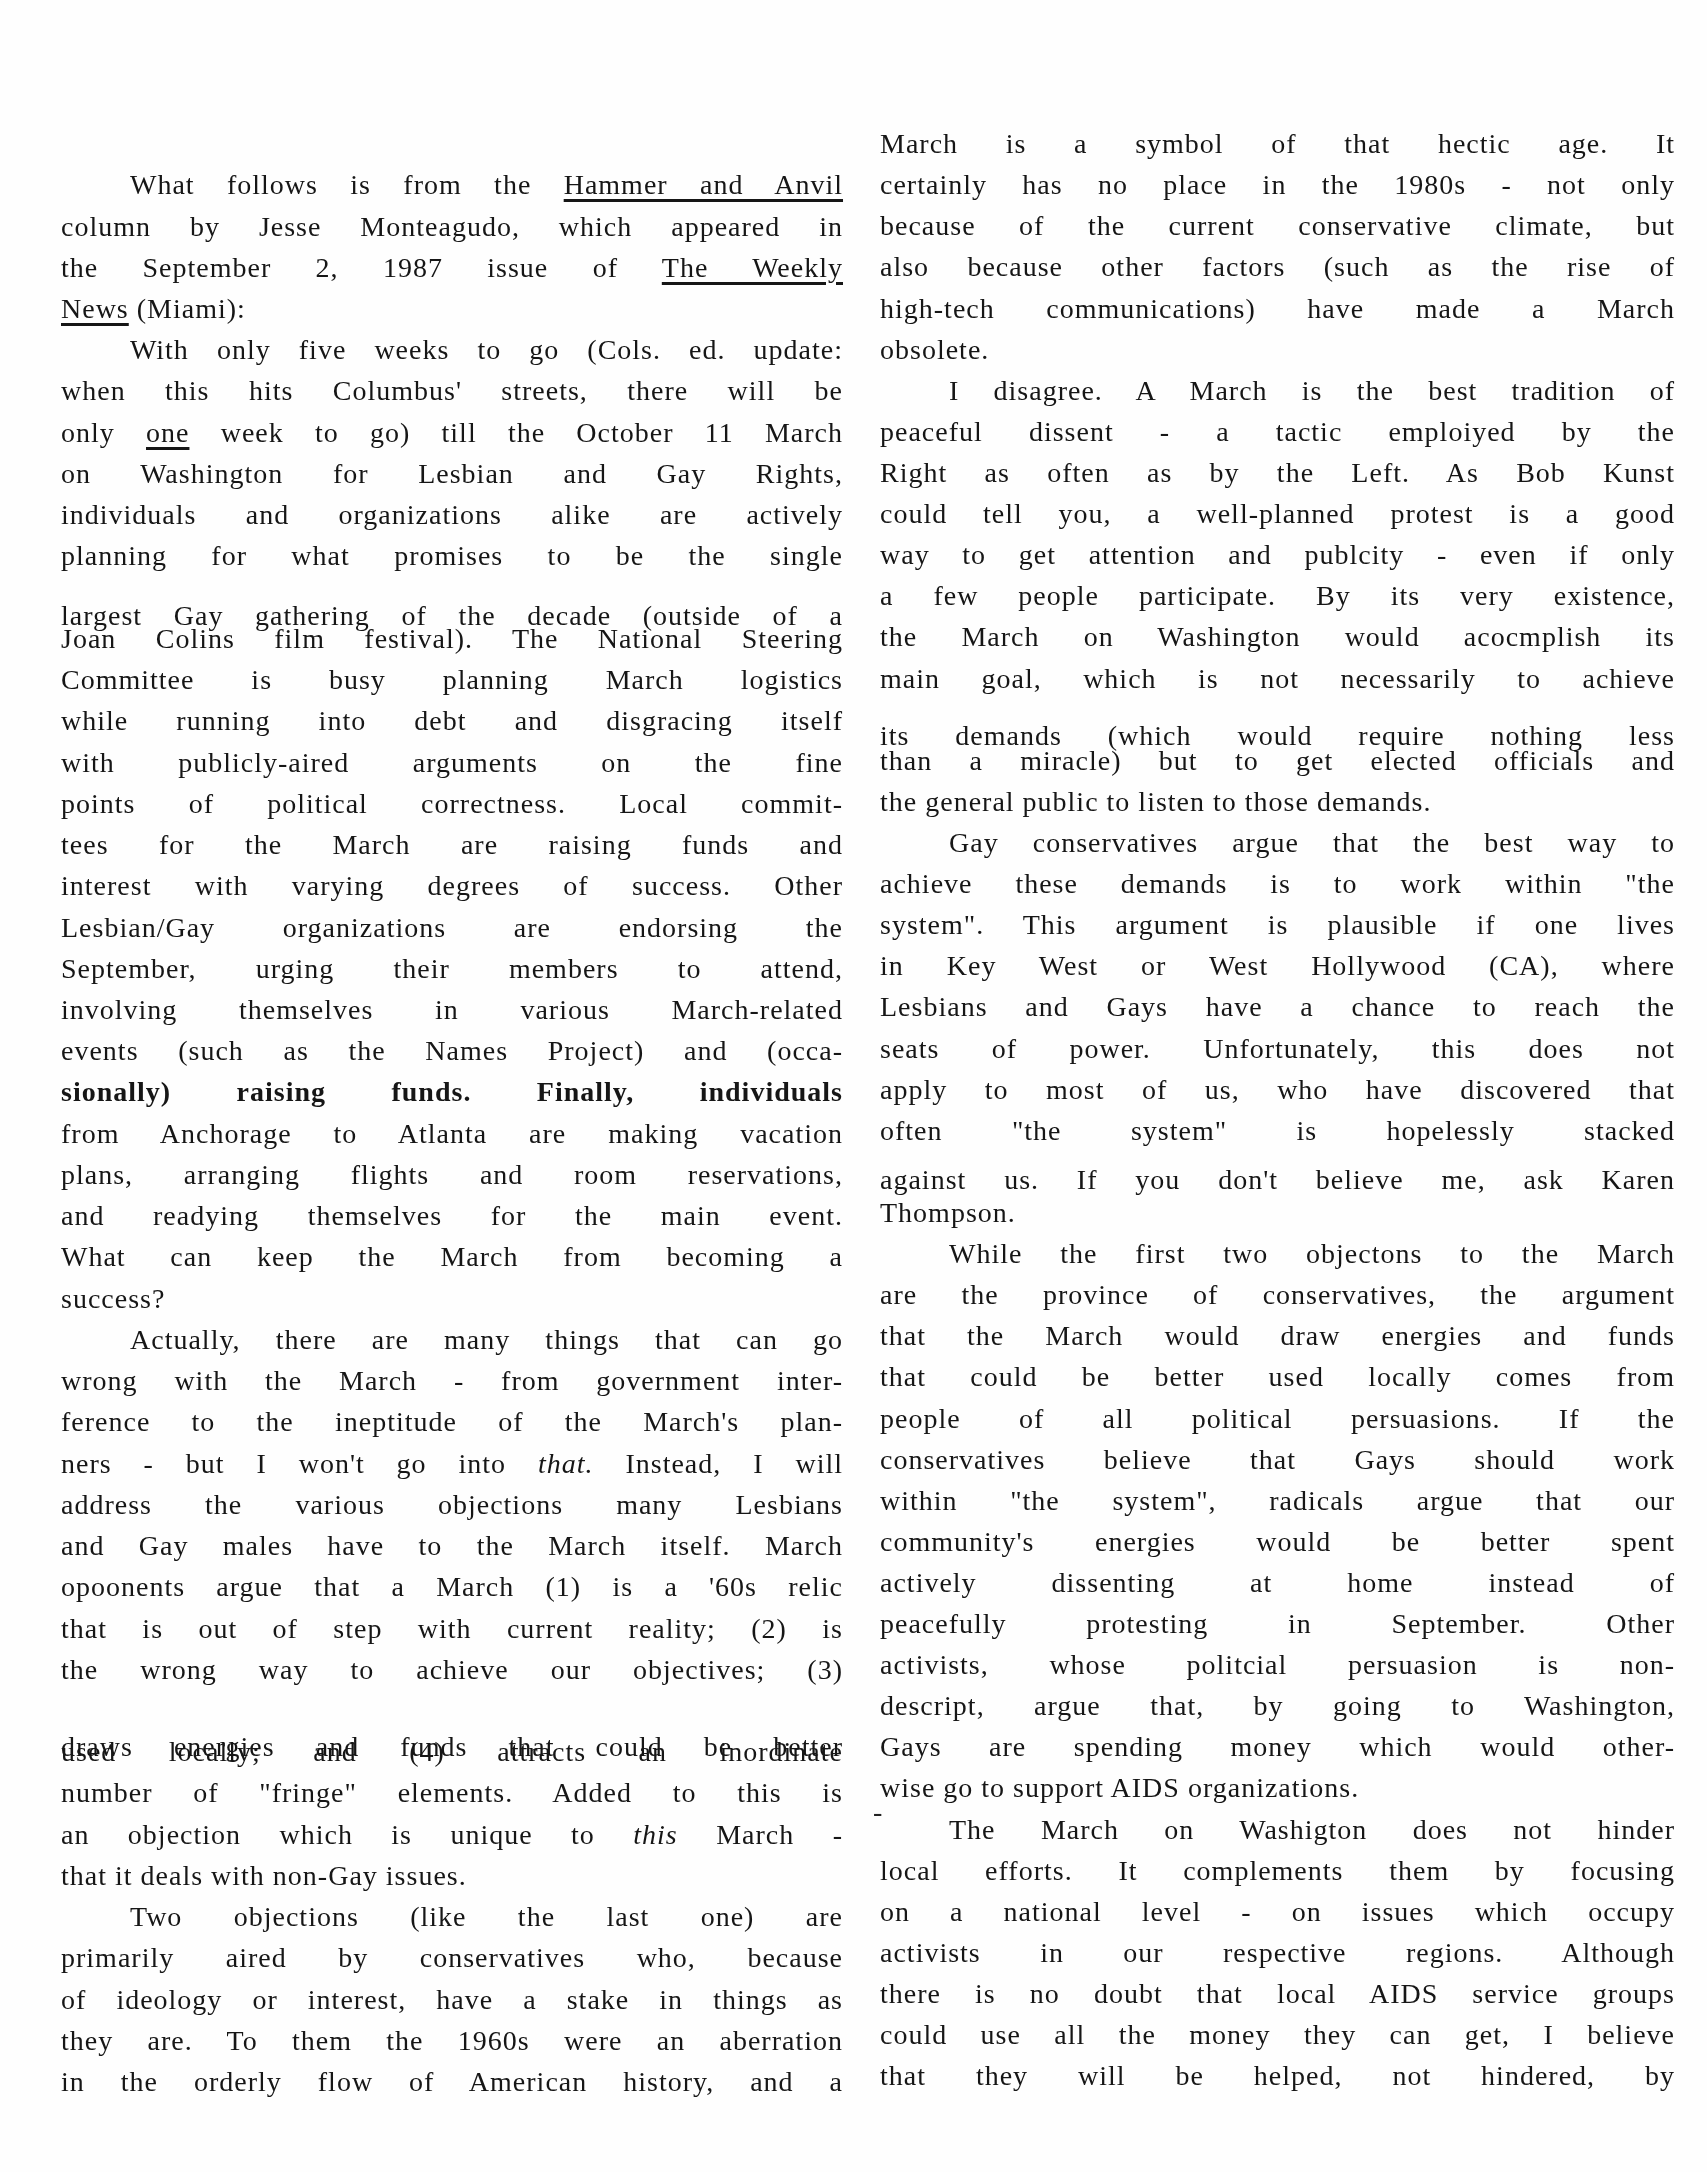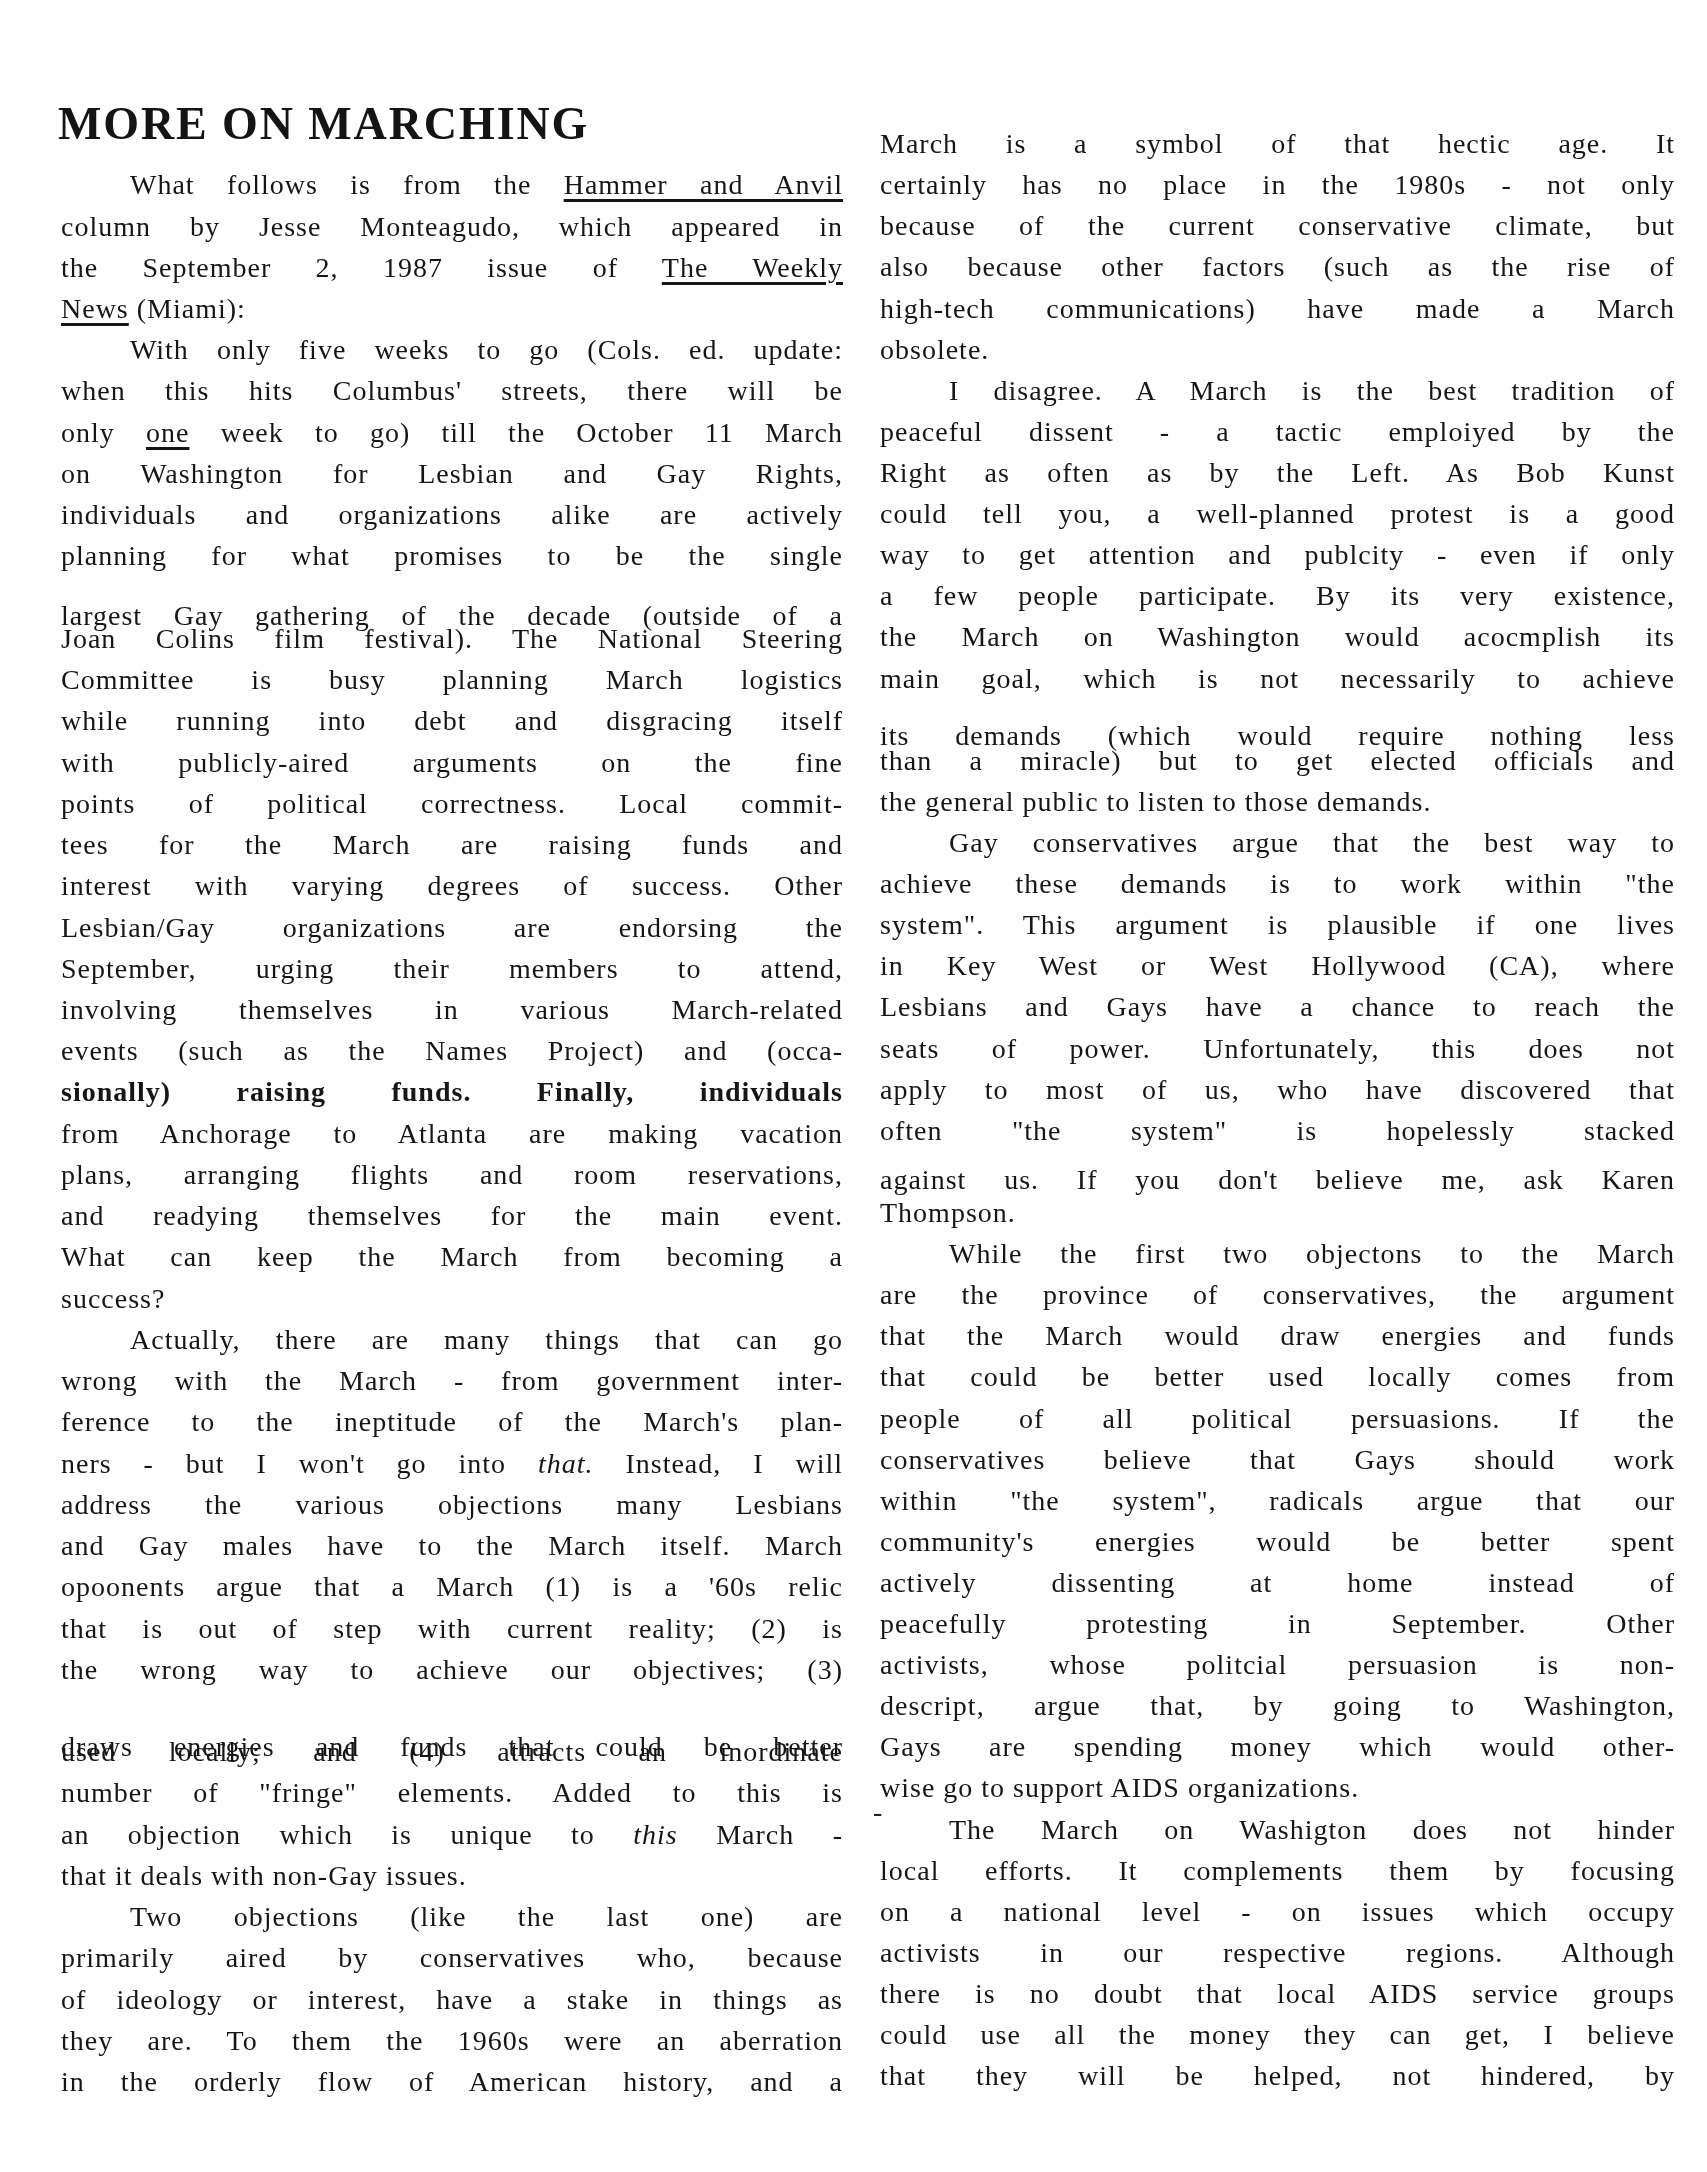--- a/index.html
+++ b/index.html
@@ -26,21 +26,20 @@
   .u { text-decoration: underline; text-decoration-thickness: 2.5px; text-underline-offset: 5px; }
   .i { font-style: italic; }
   .margin-dash {
     position: absolute; font-family: "Liberation Serif", serif; font-size: 28px; line-height: 41px; color: #222;
   }
 </style>
 </head>
 <body>
 
 <div class="page">
-  <div class="title">MORE ON MARCHING</div>
   <div class="col col-left">
       <div class="line indent" style="top: 164px;"><span>What follows is from the </span><span class="u">Hammer and Anvil</span></div>
       <div class="line" style="top: 206px;"><span>column by Jesse Monteagudo, which appeared in</span></div>
       <div class="line" style="top: 247px;"><span>the September 2, 1987 issue of </span><span class="u">The Weekly </span></div>
       <div class="line last" style="top: 288px;"><span class="u">News</span><span> (Miami):</span></div>
       <div class="line indent" style="top: 329px;"><span>With only five weeks to go (Cols. ed. update:</span></div>
       <div class="line" style="top: 370px;"><span>when this hits Columbus' streets, there will be</span></div>
       <div class="line" style="top: 412px;"><span>only </span><span class="u">one</span><span> week to go) till the October 11 March</span></div>
       <div class="line" style="top: 453px;"><span>on Washington for Lesbian and Gay Rights,</span></div>
       <div class="line" style="top: 494px;"><span>individuals and organizations alike are actively</span></div>

